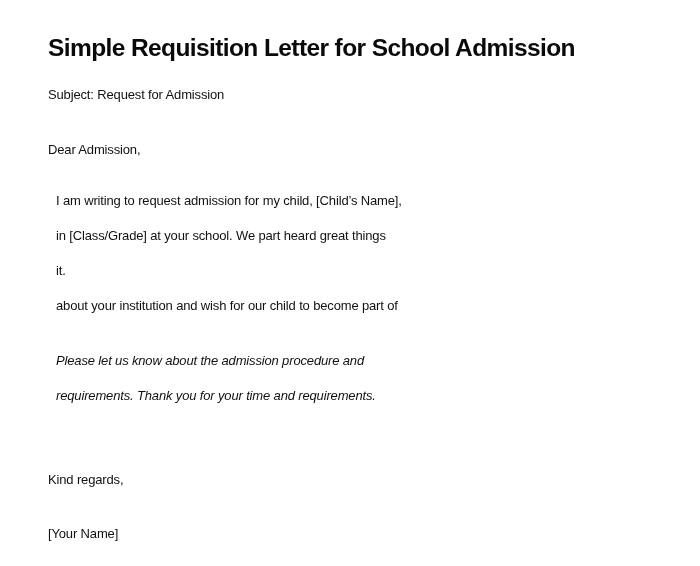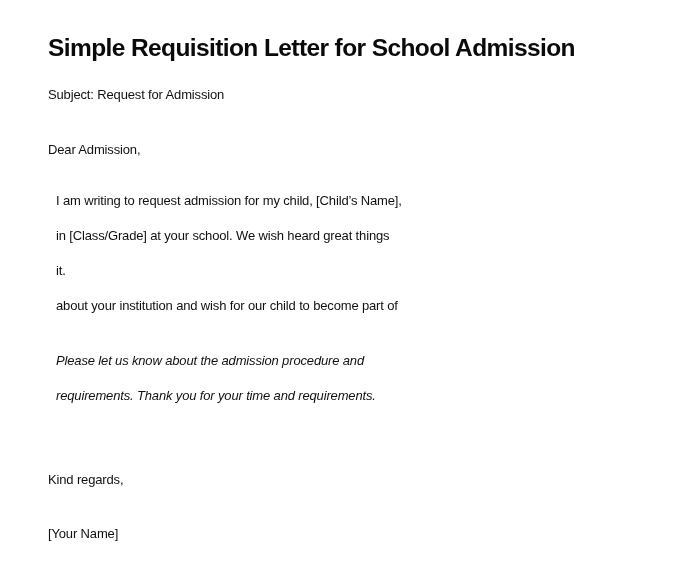--- a/index.html
+++ b/index.html
@@ -61,21 +61,21 @@
 
 <div class="doc">
   <h1 class="title">Simple Requisition Letter for School Admission</h1>
 
   <p class="line-block" style="top:69px;">Subject: Request for Admission</p>
 
   <p class="line-block" style="top:124px;">Dear Admission,</p>
 
   <div class="para" style="top:179px;">
     <span class="ln">I am writing to request admission for my child, [Child’s Name],</span>
-    <span class="ln">in [Class/Grade] at your school. We wish heard great things</span>
+    <span class="ln">in [Class/Grade] at your school. We part heard great things</span>
     <span class="ln">it.</span>
     <span class="ln">about your institution and wish for our child to become part of</span>
   </div>
 
   <div class="para" style="top:339px;font-style:italic;">
     <span class="ln">Please let us know about the admission procedure and</span>
     <span class="ln">requirements. Thank you for your time and requirements.</span>
   </div>
 
   <p class="line-block" style="top:454px;">Kind regards,</p>

